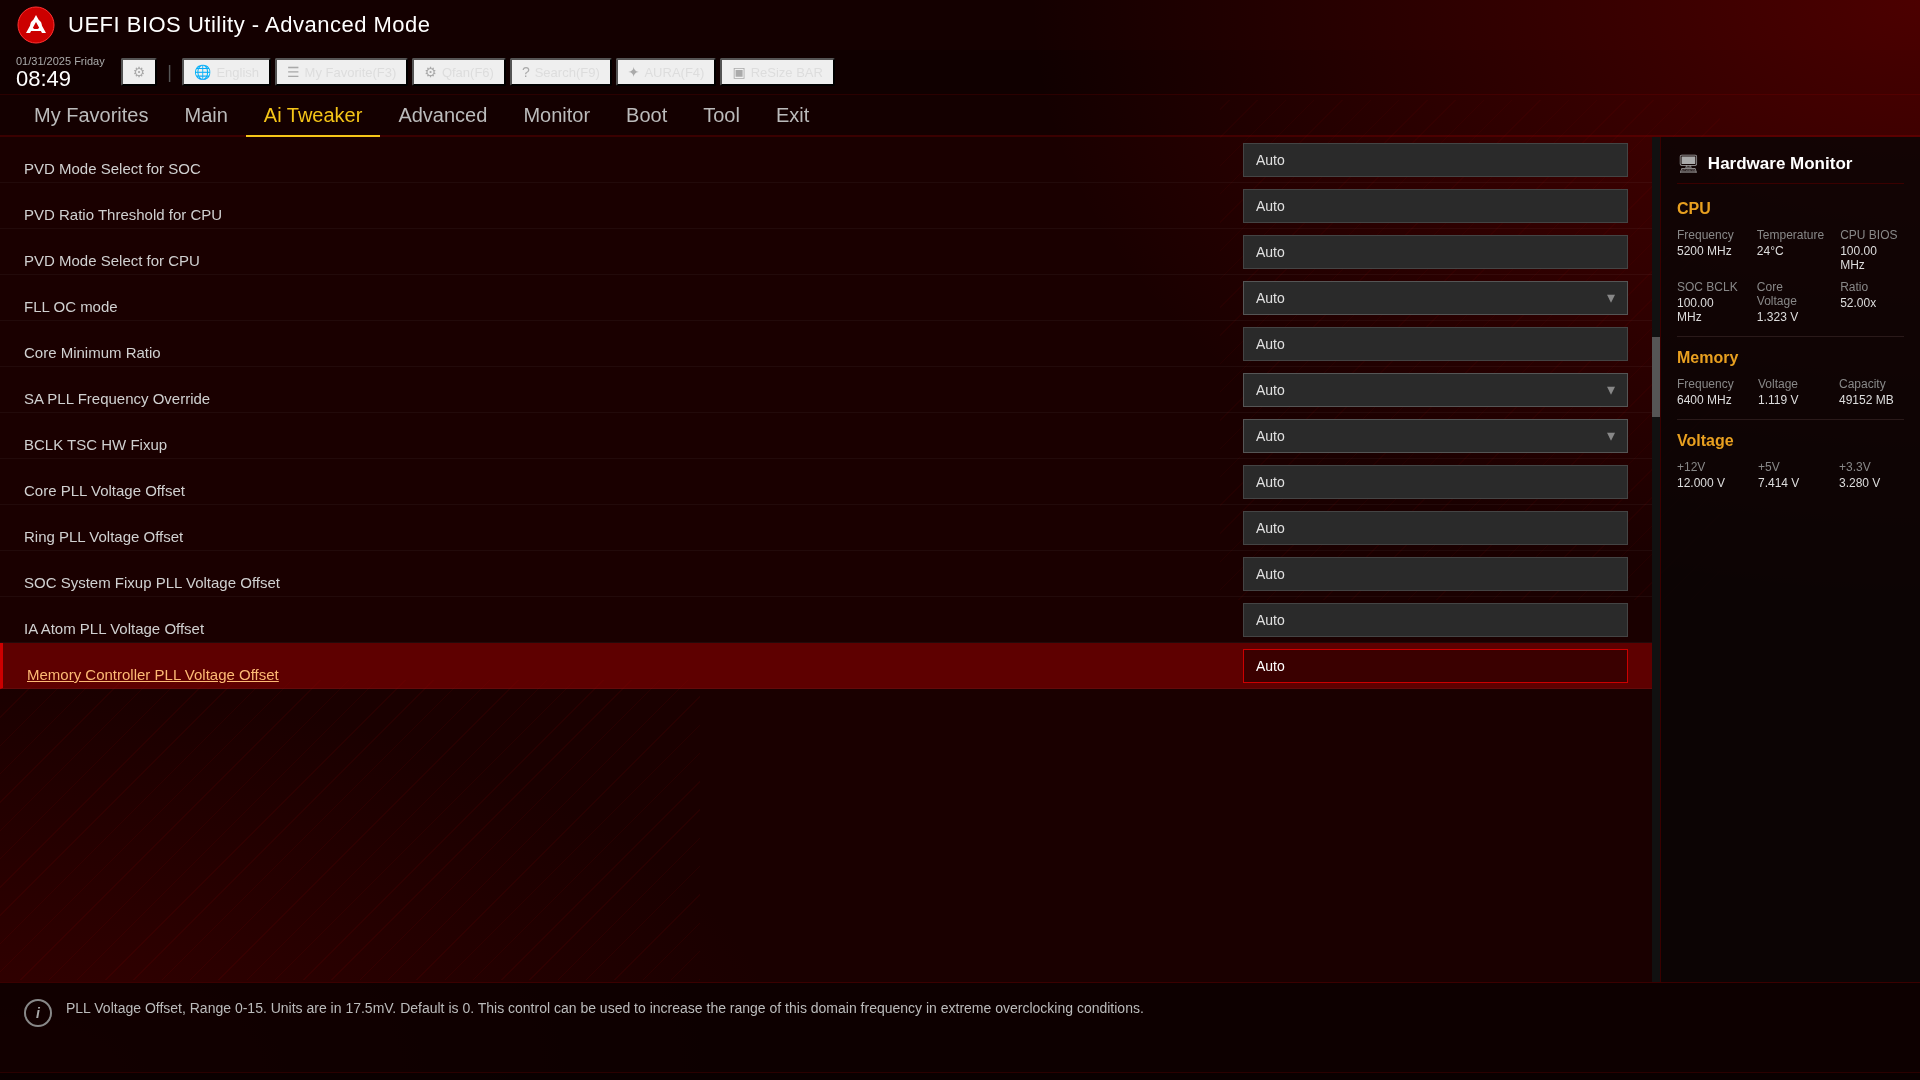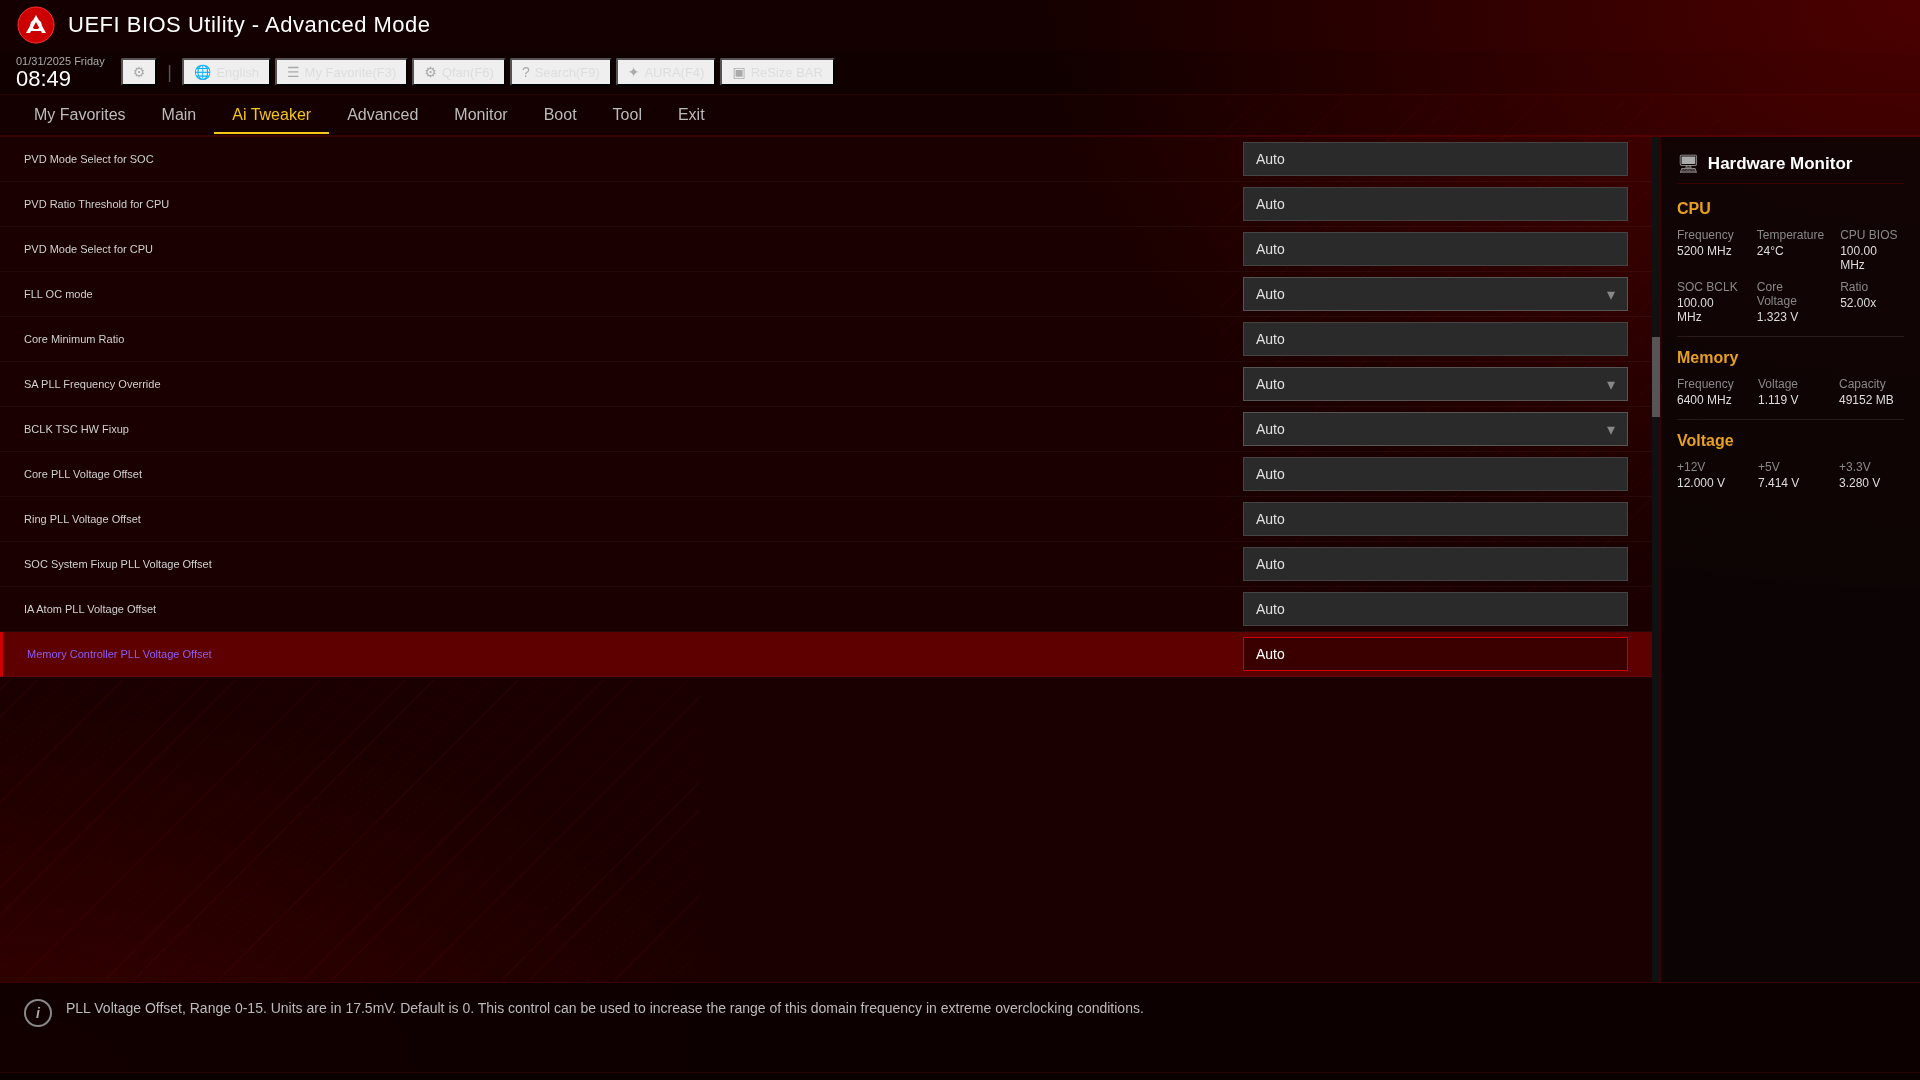--- a/index.html
+++ b/index.html
@@ -145,21 +145,21 @@
       display: flex;
       align-items: center;
       padding: 0 16px;
       background: rgba(20,0,0,0.85);
       height: 42px;
       border-bottom: 2px solid #3a0000;
     }
 
     .nav-item {
       padding: 8px 18px;
-      font-size: 16px;
+      font-size: 20px;
       color: #bbb;
       cursor: pointer;
       position: relative;
       white-space: nowrap;
     }
     .nav-item.active {
       color: #f5c518;
       border-bottom: 2px solid #f5c518;
       margin-bottom: -2px;
     }
@@ -179,26 +179,28 @@
       min-height: 42px;
       border-bottom: 1px solid rgba(255,255,255,0.04);
     }
     .setting-row.selected {
       background: rgba(140,0,0,0.6);
       border-left: 3px solid #cc0000;
     }
 
     .setting-label {
       flex: 1;
-      font-size: 11px;
+      font-size: 15px;
       color: #d0d0d0;
       padding-right: 24px;
+      margin-top: 18px;
     }
     .setting-row.selected .setting-label {
-      color: #8b5cf6;
+      color: #fdba74;
+      text-decoration: underline;
     }
 
     .setting-value {
       width: 385px;
       flex-shrink: 0;
     }
 
     .value-box {
       background: #2a2a2a;
       border: 1px solid #444;

